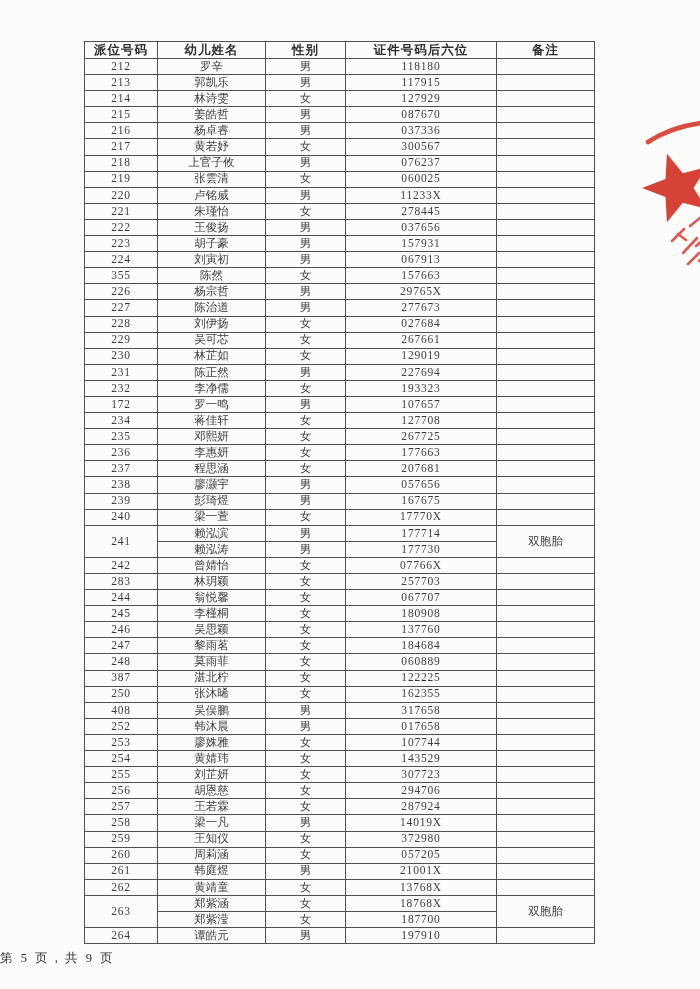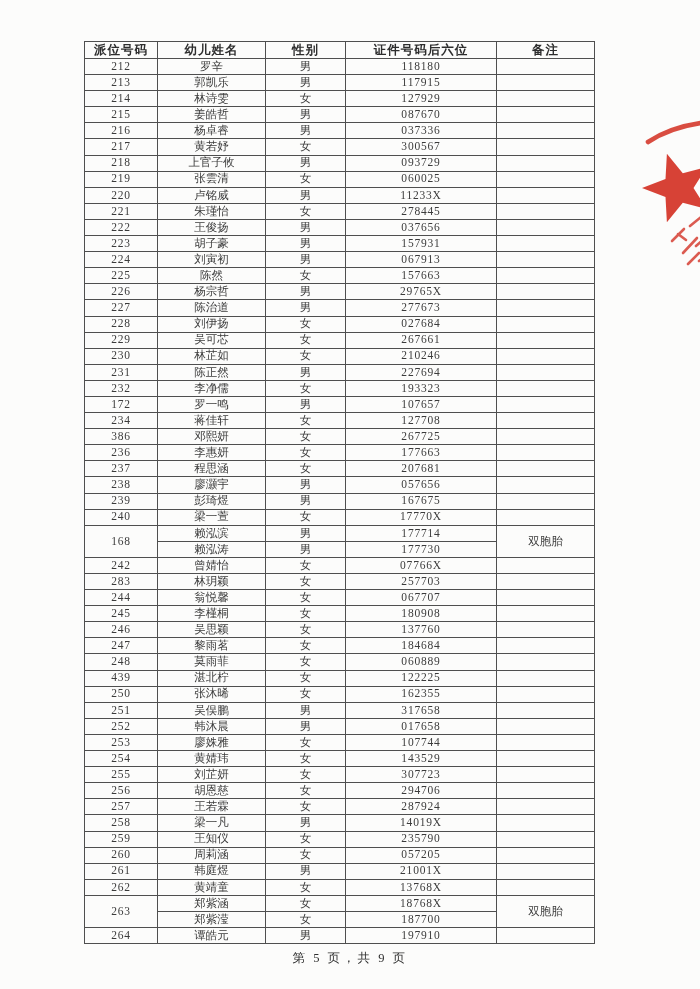--- a/index.html
+++ b/index.html
@@ -51,21 +51,20 @@
     height: 15.1px;
     font-size: 11.5px;
     color: #3b3b3b;
   }
   td.num { letter-spacing: 0.8px; }
   .page-footer {
     position: absolute;
     left: 0;
     top: 950px;
     width: 700px;
-    text-align: center;
     font-size: 12.5px;
     letter-spacing: 2.5px;
     color: #2f2f2f;
   }
   .seal {
     position: absolute;
     left: 626px;
     top: 90px;
     width: 74px;
     height: 195px;
@@ -134,21 +133,21 @@
           <td class="num">217</td>
           <td>黄若妤</td>
           <td>女</td>
           <td class="num">300567</td>
           <td></td>
         </tr>
         <tr>
           <td class="num">218</td>
           <td>上官子攸</td>
           <td>男</td>
-          <td class="num">093729</td>
+          <td class="num">076237</td>
           <td></td>
         </tr>
         <tr>
           <td class="num">219</td>
           <td>张雲清</td>
           <td>女</td>
           <td class="num">060025</td>
           <td></td>
         </tr>
         <tr>
@@ -180,21 +179,21 @@
           <td></td>
         </tr>
         <tr>
           <td class="num">224</td>
           <td>刘寅初</td>
           <td>男</td>
           <td class="num">067913</td>
           <td></td>
         </tr>
         <tr>
-          <td class="num">225</td>
+          <td class="num">355</td>
           <td>陈然</td>
           <td>女</td>
           <td class="num">157663</td>
           <td></td>
         </tr>
         <tr>
           <td class="num">226</td>
           <td>杨宗哲</td>
           <td>男</td>
           <td class="num">29765X</td>
@@ -218,21 +217,21 @@
           <td class="num">229</td>
           <td>吴可芯</td>
           <td>女</td>
           <td class="num">267661</td>
           <td></td>
         </tr>
         <tr>
           <td class="num">230</td>
           <td>林芷如</td>
           <td>女</td>
-          <td class="num">210246</td>
+          <td class="num">129019</td>
           <td></td>
         </tr>
         <tr>
           <td class="num">231</td>
           <td>陈正然</td>
           <td>男</td>
           <td class="num">227694</td>
           <td></td>
         </tr>
         <tr>
@@ -250,21 +249,21 @@
           <td></td>
         </tr>
         <tr>
           <td class="num">234</td>
           <td>蒋佳轩</td>
           <td>女</td>
           <td class="num">127708</td>
           <td></td>
         </tr>
         <tr>
-          <td class="num">386</td>
+          <td class="num">235</td>
           <td>邓熙妍</td>
           <td>女</td>
           <td class="num">267725</td>
           <td></td>
         </tr>
         <tr>
           <td class="num">236</td>
           <td>李惠妍</td>
           <td>女</td>
           <td class="num">177663</td>
@@ -292,21 +291,21 @@
           <td></td>
         </tr>
         <tr>
           <td class="num">240</td>
           <td>梁一萱</td>
           <td>女</td>
           <td class="num">17770X</td>
           <td></td>
         </tr>
         <tr>
-          <td class="num" rowspan="2">168</td>
+          <td class="num" rowspan="2">241</td>
           <td>赖泓滨</td>
           <td>男</td>
           <td class="num">177714</td>
           <td rowspan="2">双胞胎</td>
         </tr>
         <tr>
           <td>赖泓涛</td>
           <td>男</td>
           <td class="num">177730</td>
         </tr>
@@ -353,35 +352,35 @@
           <td></td>
         </tr>
         <tr>
           <td class="num">248</td>
           <td>莫雨菲</td>
           <td>女</td>
           <td class="num">060889</td>
           <td></td>
         </tr>
         <tr>
-          <td class="num">439</td>
+          <td class="num">387</td>
           <td>湛北柠</td>
           <td>女</td>
           <td class="num">122225</td>
           <td></td>
         </tr>
         <tr>
           <td class="num">250</td>
           <td>张沐晞</td>
           <td>女</td>
           <td class="num">162355</td>
           <td></td>
         </tr>
         <tr>
-          <td class="num">251</td>
+          <td class="num">408</td>
           <td>吴俣鹏</td>
           <td>男</td>
           <td class="num">317658</td>
           <td></td>
         </tr>
         <tr>
           <td class="num">252</td>
           <td>韩沐晨</td>
           <td>男</td>
           <td class="num">017658</td>
@@ -426,21 +425,21 @@
           <td class="num">258</td>
           <td>梁一凡</td>
           <td>男</td>
           <td class="num">14019X</td>
           <td></td>
         </tr>
         <tr>
           <td class="num">259</td>
           <td>王知仪</td>
           <td>女</td>
-          <td class="num">235790</td>
+          <td class="num">372980</td>
           <td></td>
         </tr>
         <tr>
           <td class="num">260</td>
           <td>周莉涵</td>
           <td>女</td>
           <td class="num">057205</td>
           <td></td>
         </tr>
         <tr>

